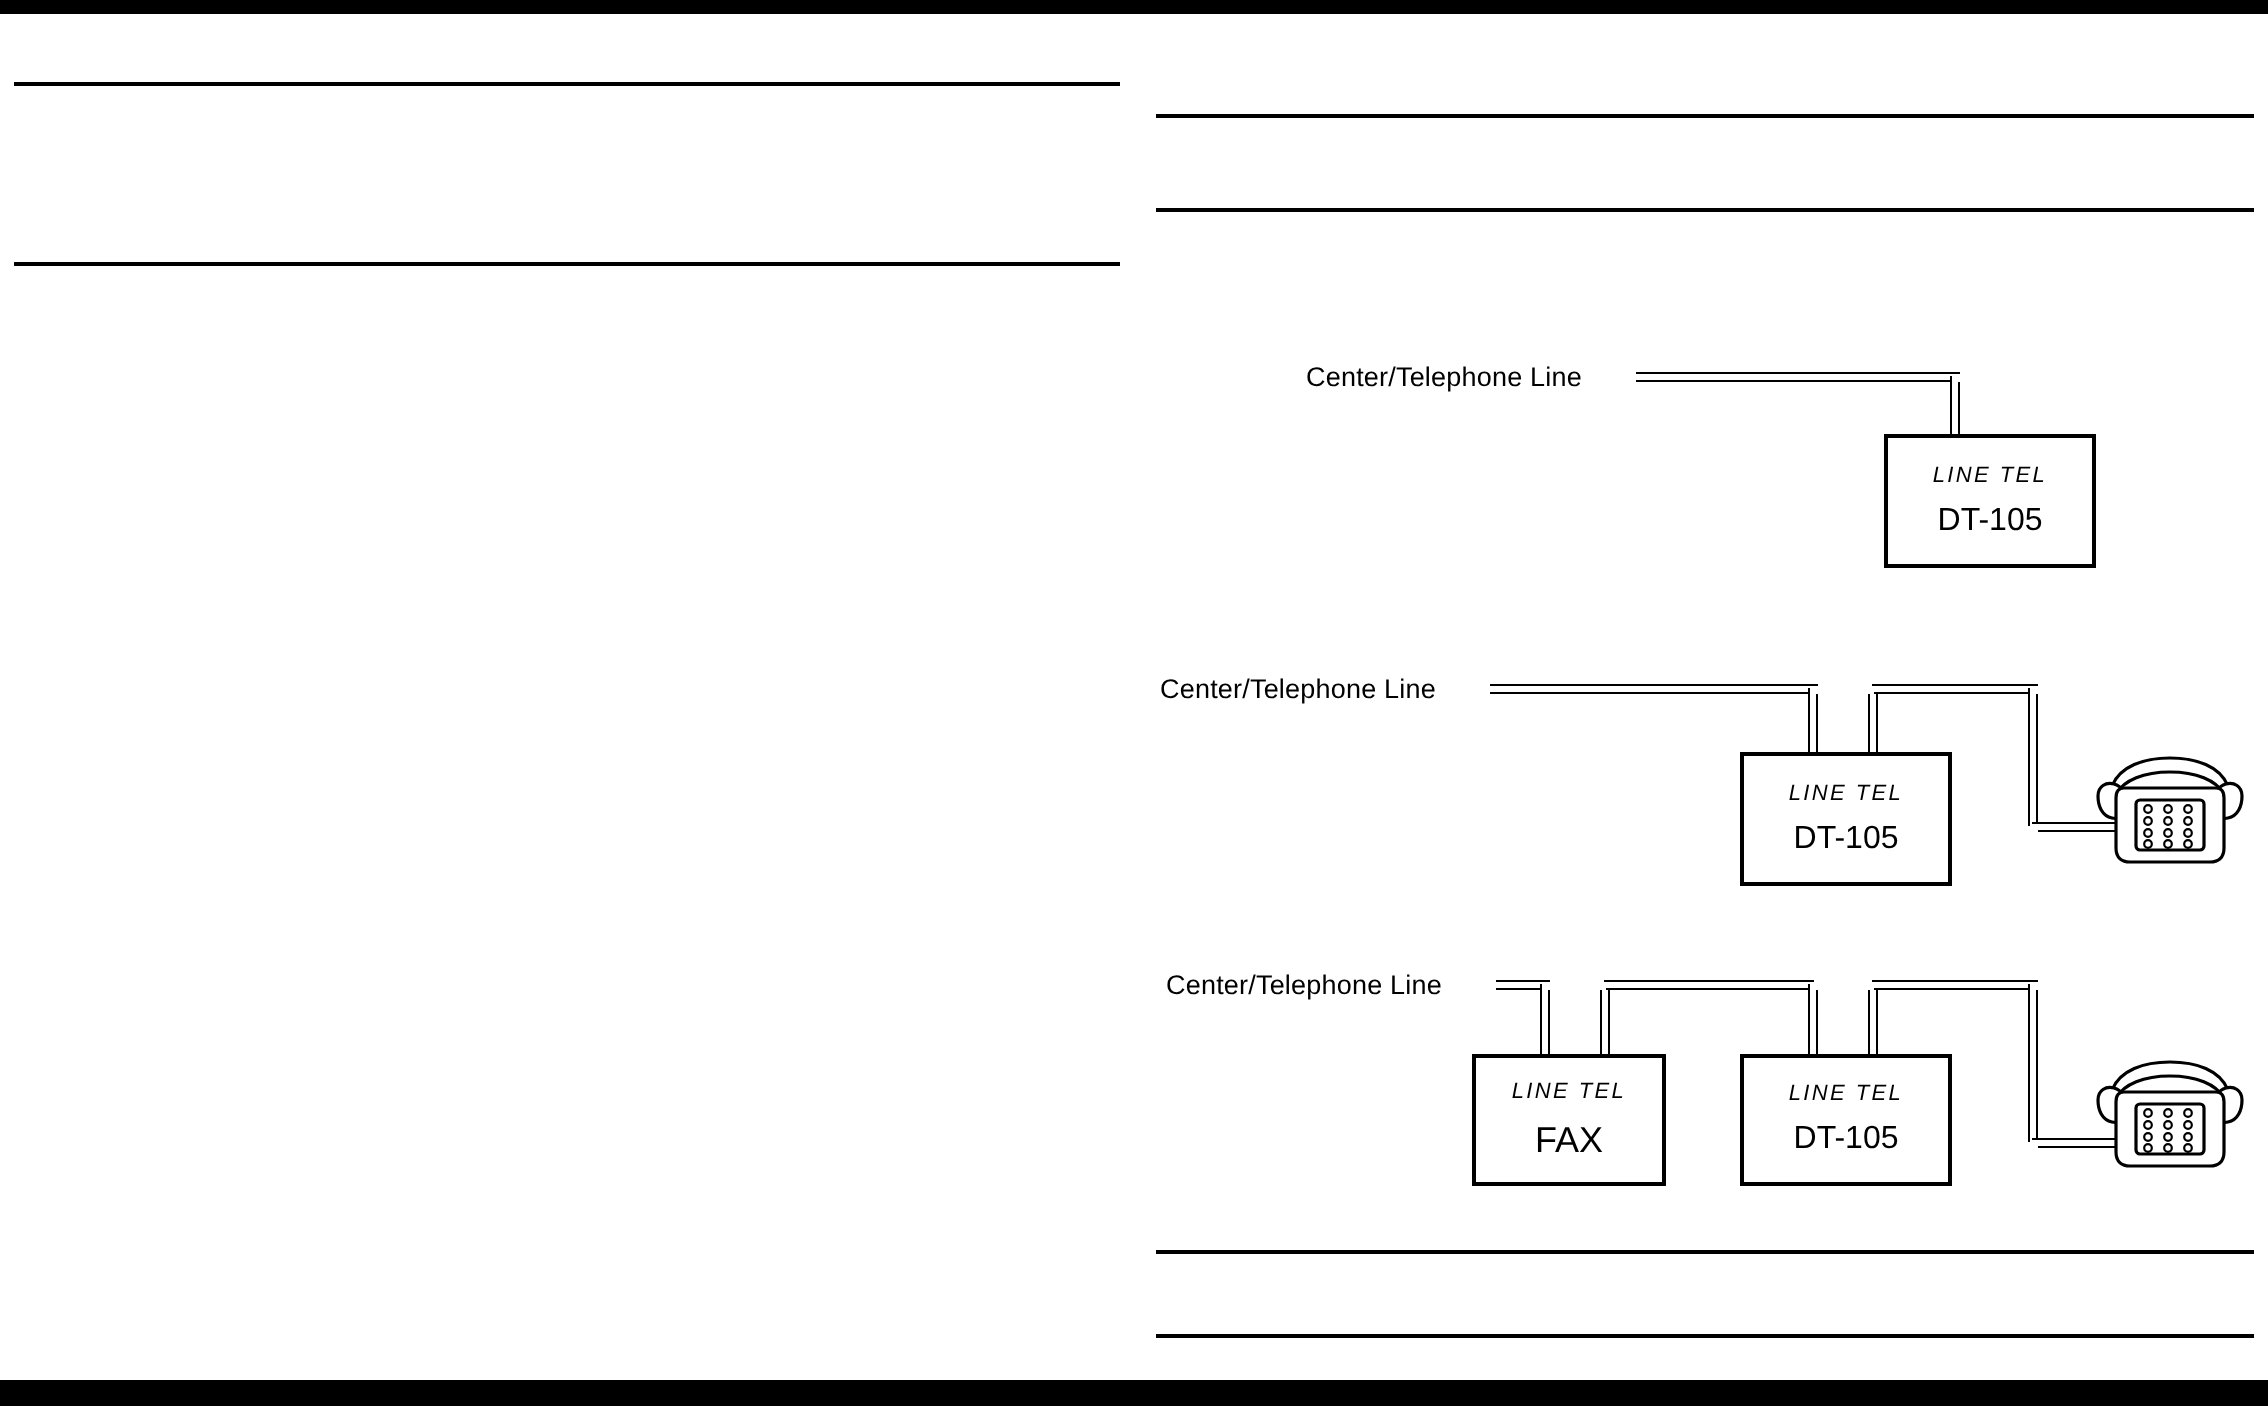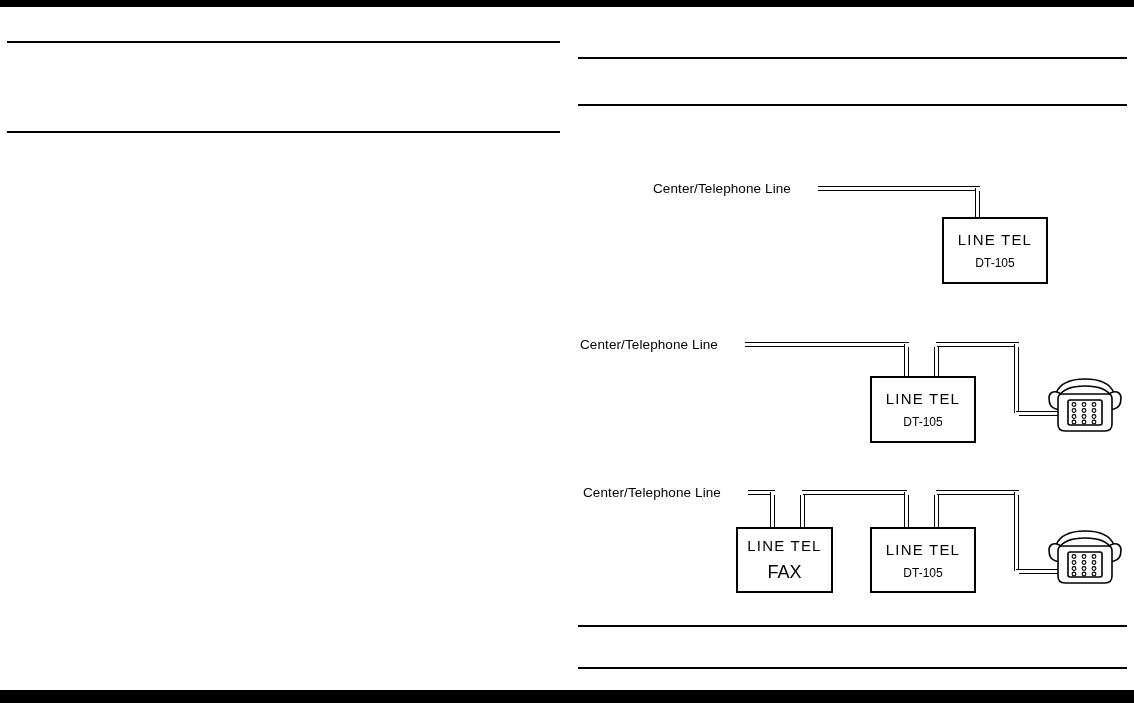--- a/index.html
+++ b/index.html
@@ -62,27 +62,28 @@
     position: absolute;
     border: 2px solid #000000;
     background: #ffffff;
     box-sizing: border-box;
     display: flex;
     flex-direction: column;
     align-items: center;
     justify-content: center;
   }
   .device .ports {
-    font-size: 15px;
+    font-size: 11px;
     letter-spacing: 1.2px;
     margin-bottom: 8px;
     white-space: nowrap;
+    font-style: italic;
   }
   .device .model {
-    font-size: 12px;
+    font-size: 16px;
     white-space: nowrap;
   }
   .device .model.big {
     font-size: 18px;
   }
 
   
   .cable-h {
     position: absolute;
     height: 5px;

